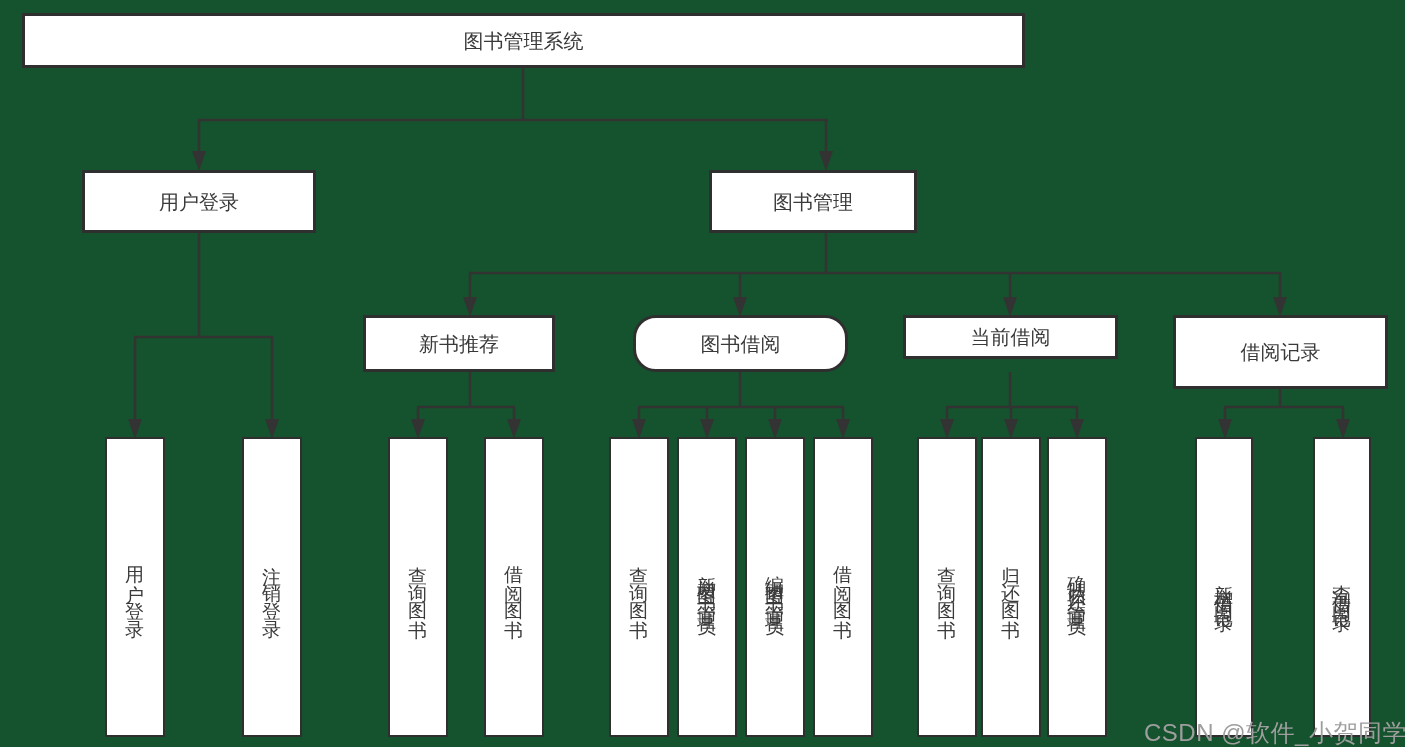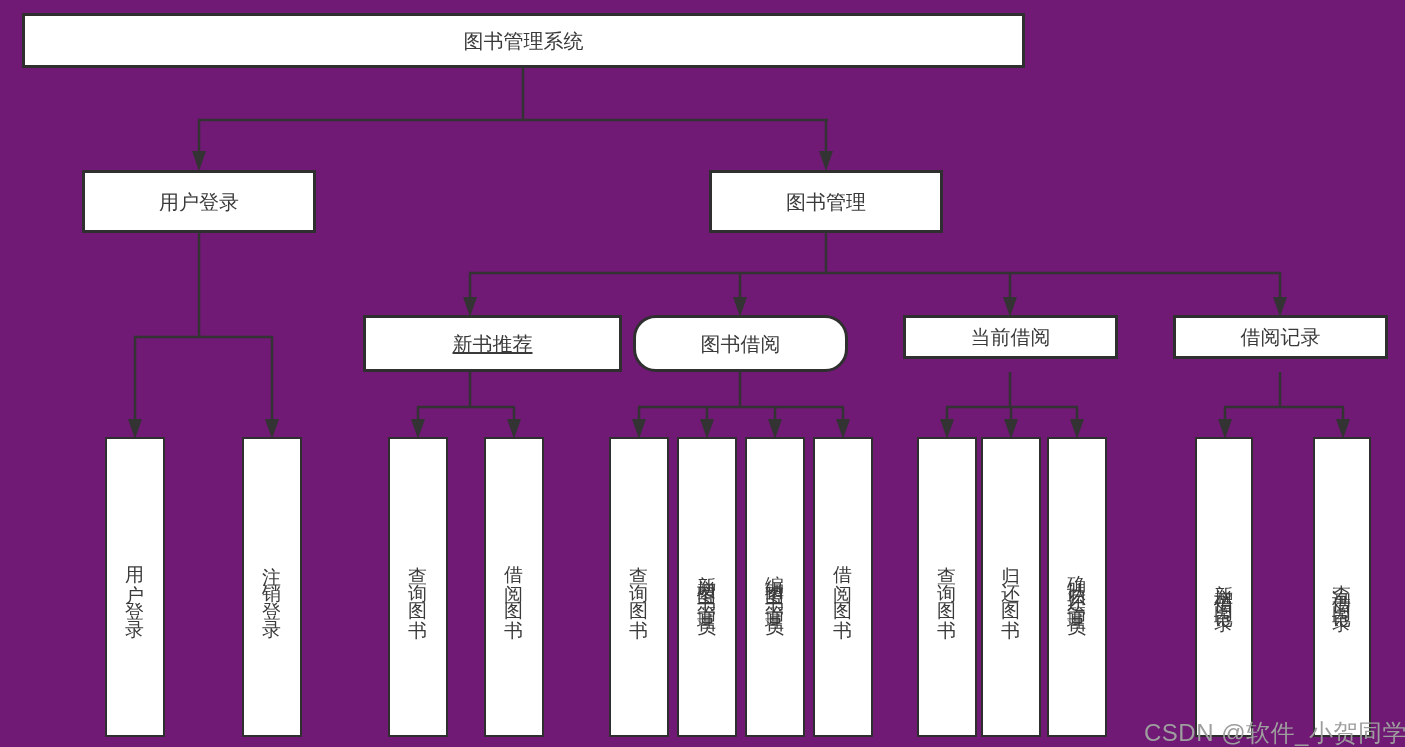--- a/index.html
+++ b/index.html
@@ -5,21 +5,21 @@
   html, body {
     margin: 0;
     padding: 0;
     background: #ffffff;
     font-family: "Liberation Sans", "DejaVu Sans", sans-serif;
   }
   .canvas {
     position: relative;
     width: 1405px;
     height: 747px;
-    background: #701a75;
+    background: #14532d;
     overflow: hidden;
   }
   .wires {
     position: absolute;
     left: 0;
     top: 0;
     width: 1405px;
     height: 747px;
   }
   .node {
@@ -139,34 +139,34 @@
     </g>
   </svg>
 
   <div class="node" style="left:22px; top:13px; width:1003px; height:55px;">
     <span>图书管理系统</span>
   </div>
 
   <div class="node" style="left:82px; top:170px; width:234px; height:63px;">
     <span>用户登录</span>
   </div>
-  <div class="node" style="left:709px; top:170px; width:234px; height:63px;">
+  <div class="node" style="left:709px; top:170px; width:208px; height:63px;">
     <span>图书管理</span>
   </div>
 
-  <div class="node" style="left:363px; top:315px; width:259px; height:57px;text-decoration:underline;">
+  <div class="node" style="left:363px; top:315px; width:192px; height:57px;">
     <span>新书推荐</span>
   </div>
   <div class="node" style="left:633px; top:315px; width:215px; height:57px;border-radius:23px;">
     <span>图书借阅</span>
   </div>
   <div class="node" style="left:903px; top:315px; width:215px; height:44px;">
     <span>当前借阅</span>
   </div>
-  <div class="node" style="left:1173px; top:315px; width:215px; height:44px;">
+  <div class="node" style="left:1173px; top:315px; width:215px; height:74px;">
     <span>借阅记录</span>
   </div>
 
   <div class="node leaf" style="left:105px; top:437px; width:60px; height:300px;">
     <span>用户登录</span>
   </div>
   <div class="node leaf" style="left:242px; top:437px; width:60px; height:300px;">
     <span>注销登录</span>
   </div>
 

